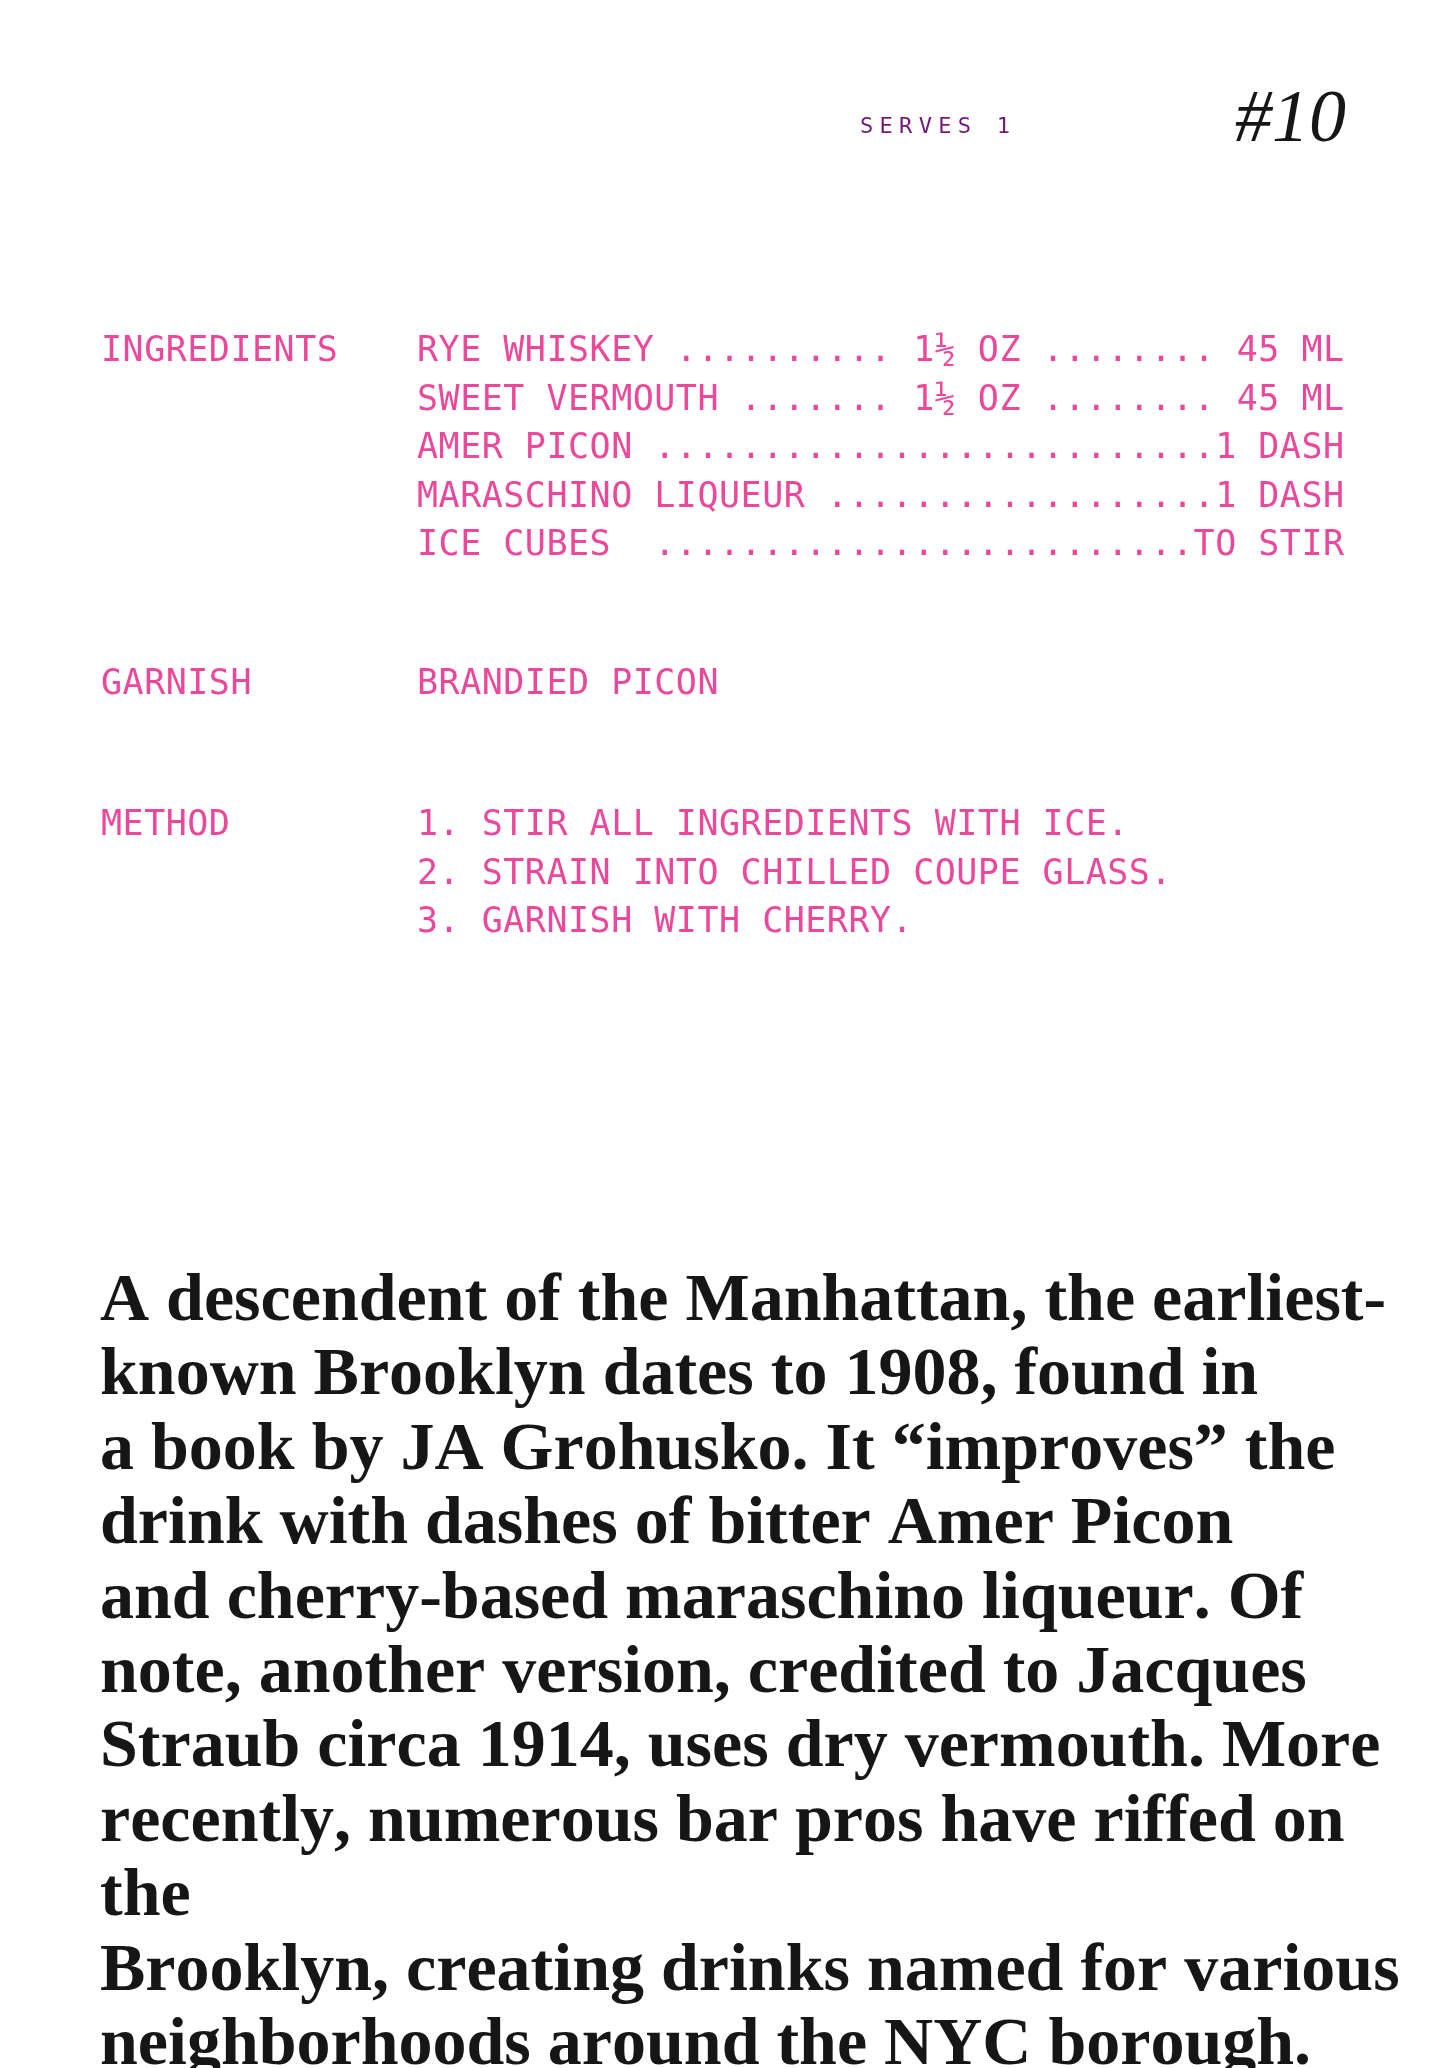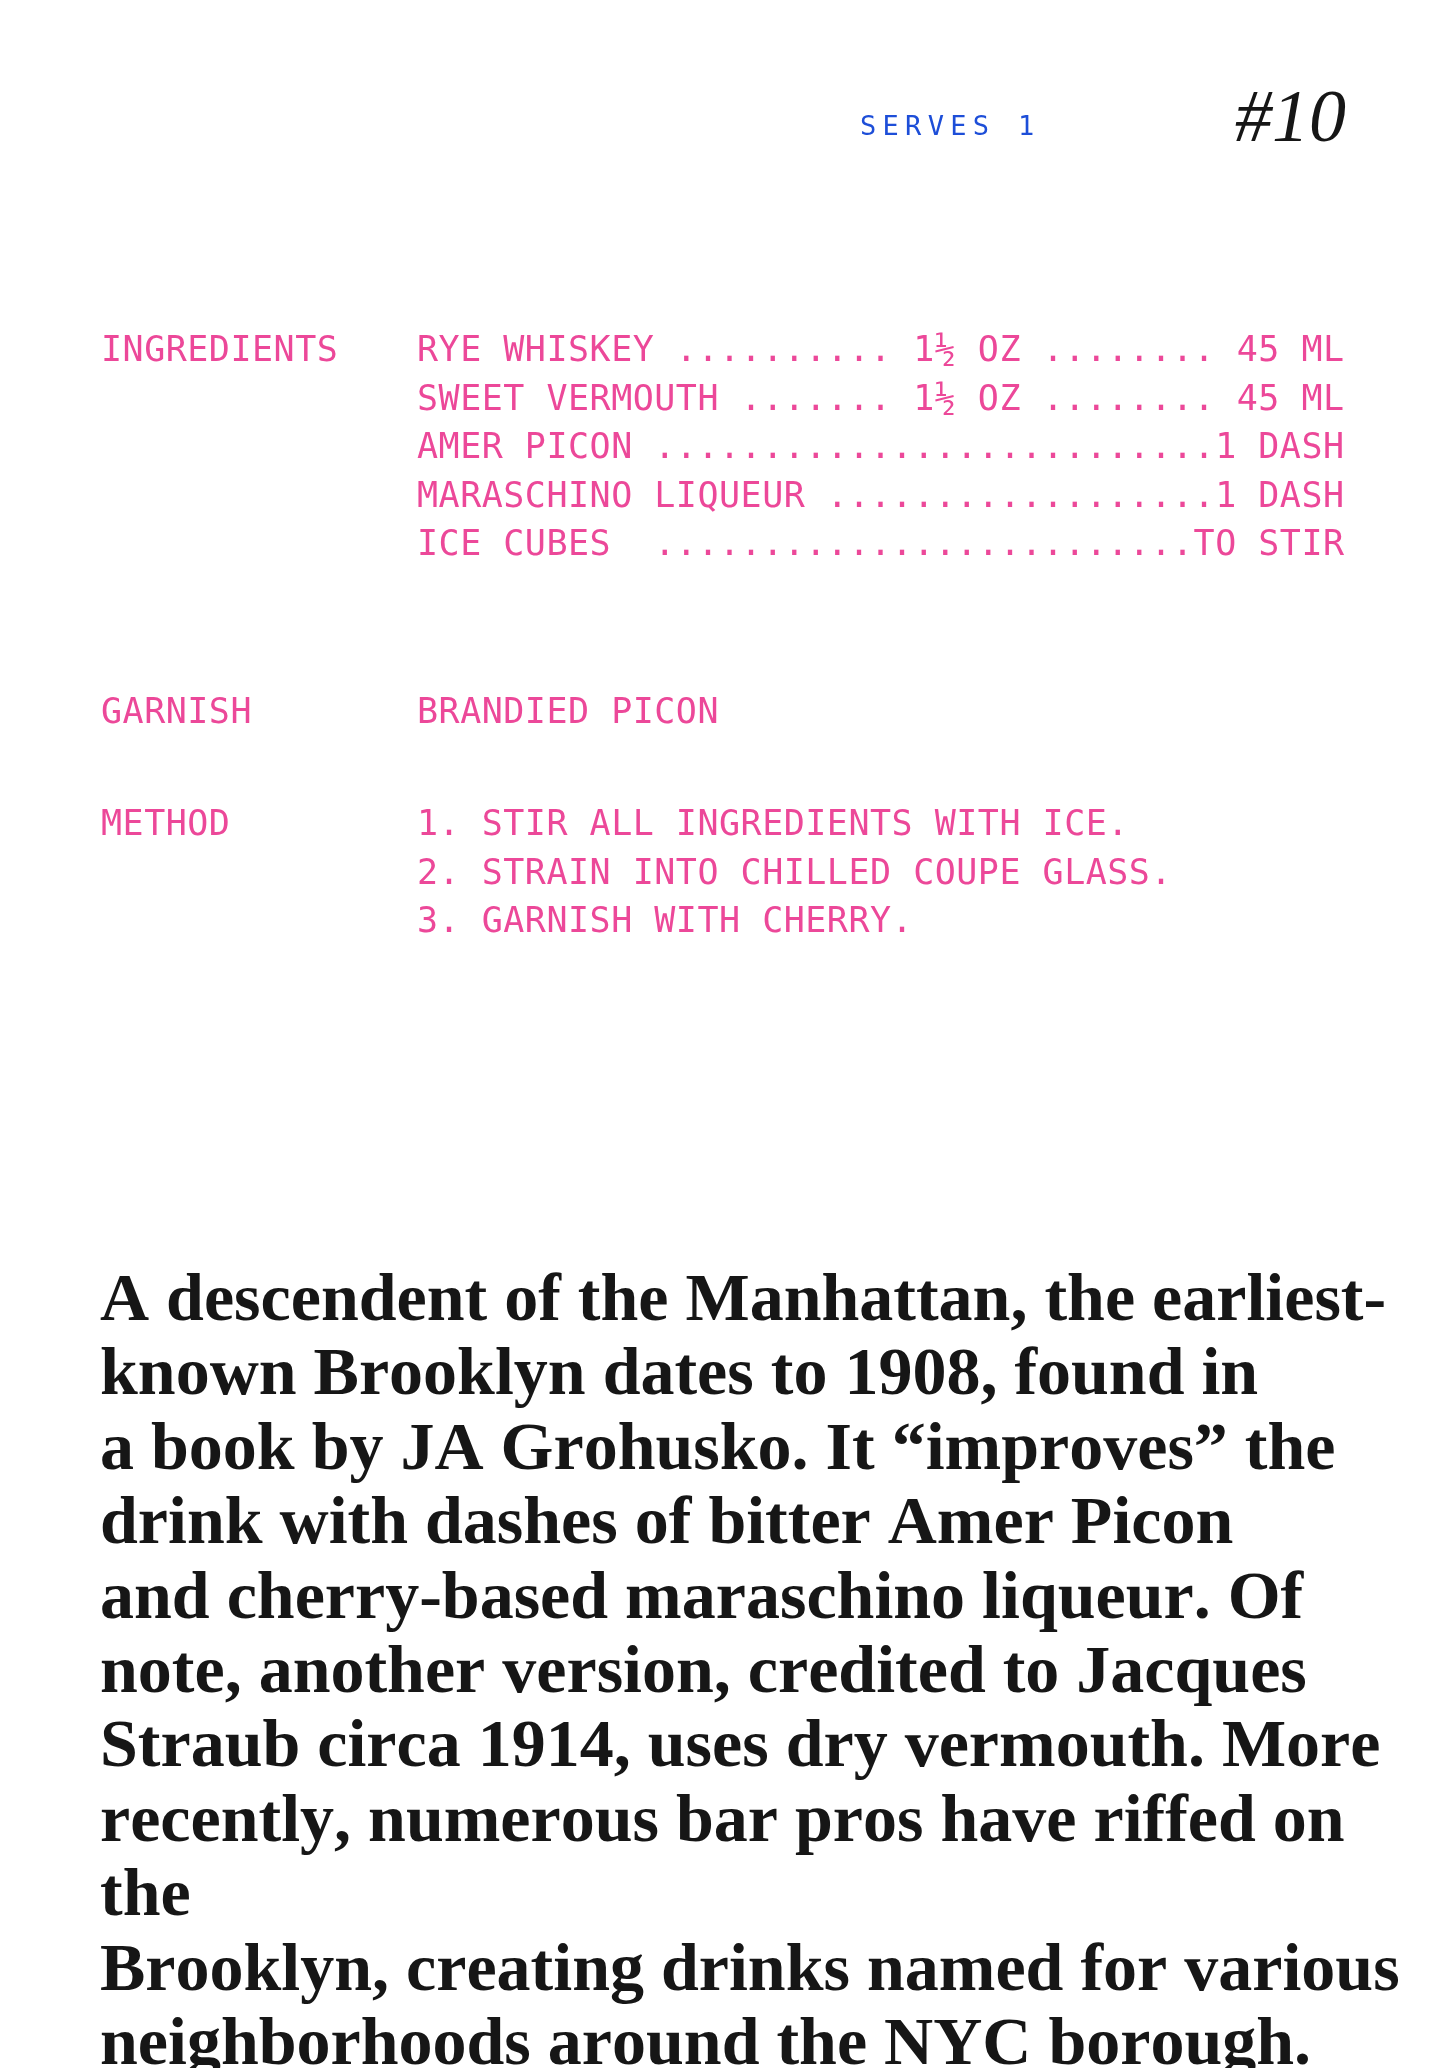--- a/index.html
+++ b/index.html
@@ -27,24 +27,24 @@
     font-size: 62px;
     line-height: 62px;
     color: #161616;
     white-space: nowrap;
   }
   .serves {
     position: absolute;
     left: 860px;
     top: 112px;
     font-family: "DejaVu Sans Mono", monospace;
-    font-size: 27px;
+    font-size: 22px;
     line-height: 27px;
     letter-spacing: 6.3px;
-    color: #1d4ed8;
+    color: #701a75;
     white-space: nowrap;
   }
   .number {
     position: absolute;
     right: 99px;
     top: 79px;
     font-family: "Liberation Serif", serif;
     font-weight: 400;
     font-size: 74px;
     line-height: 74px;
@@ -59,21 +59,21 @@
     font-size: 35px;
     line-height: 48.6px;
     letter-spacing: 0.5px;
     color: #ec4899;
     white-space: pre;
     margin: 0;
   }
   .mono-label { left: 101px; }
   .mono-block { left: 417px; }
   .row-ingredients { top: 325px; }
-  .row-garnish     { top: 687px; }
+  .row-garnish     { top: 658px; }
   .row-method      { top: 799px; }
   
   .description {
     position: absolute;
     left: 100px;
     top: 1260px;
     width: 1340px;
     margin: 0;
     font-family: "Liberation Serif", serif;
     font-weight: 700;

